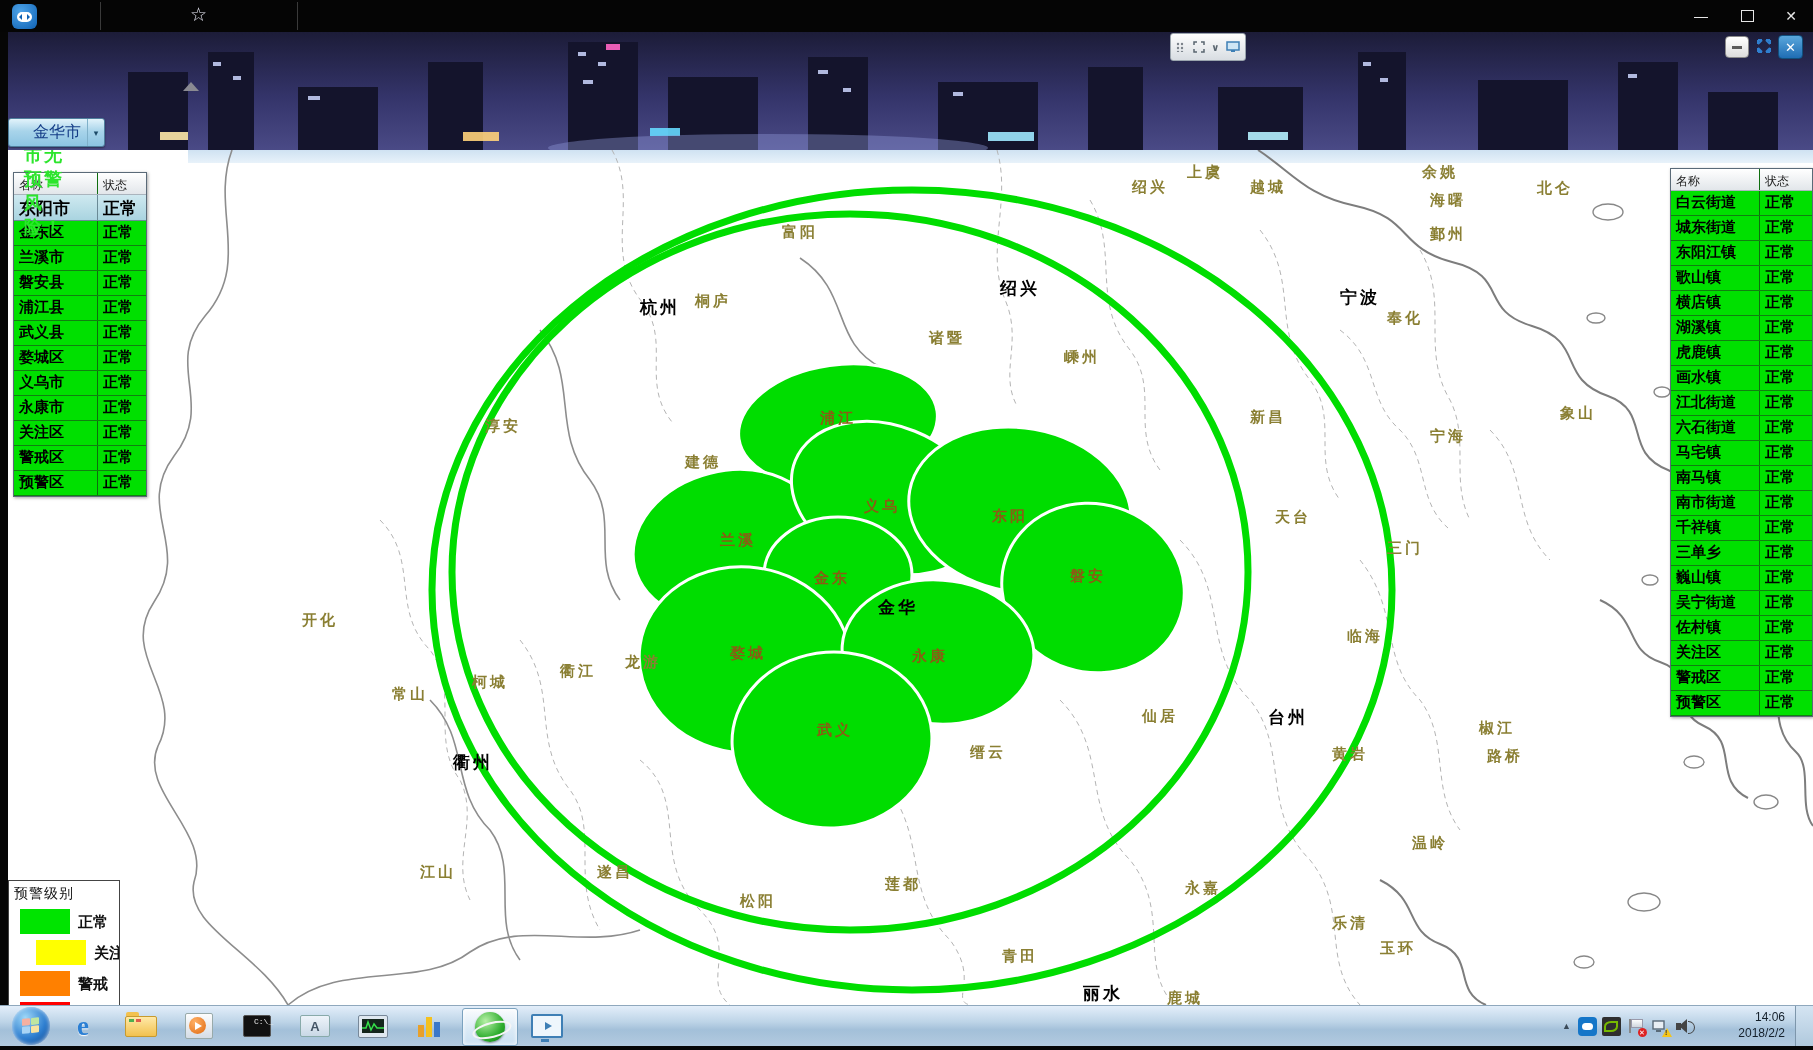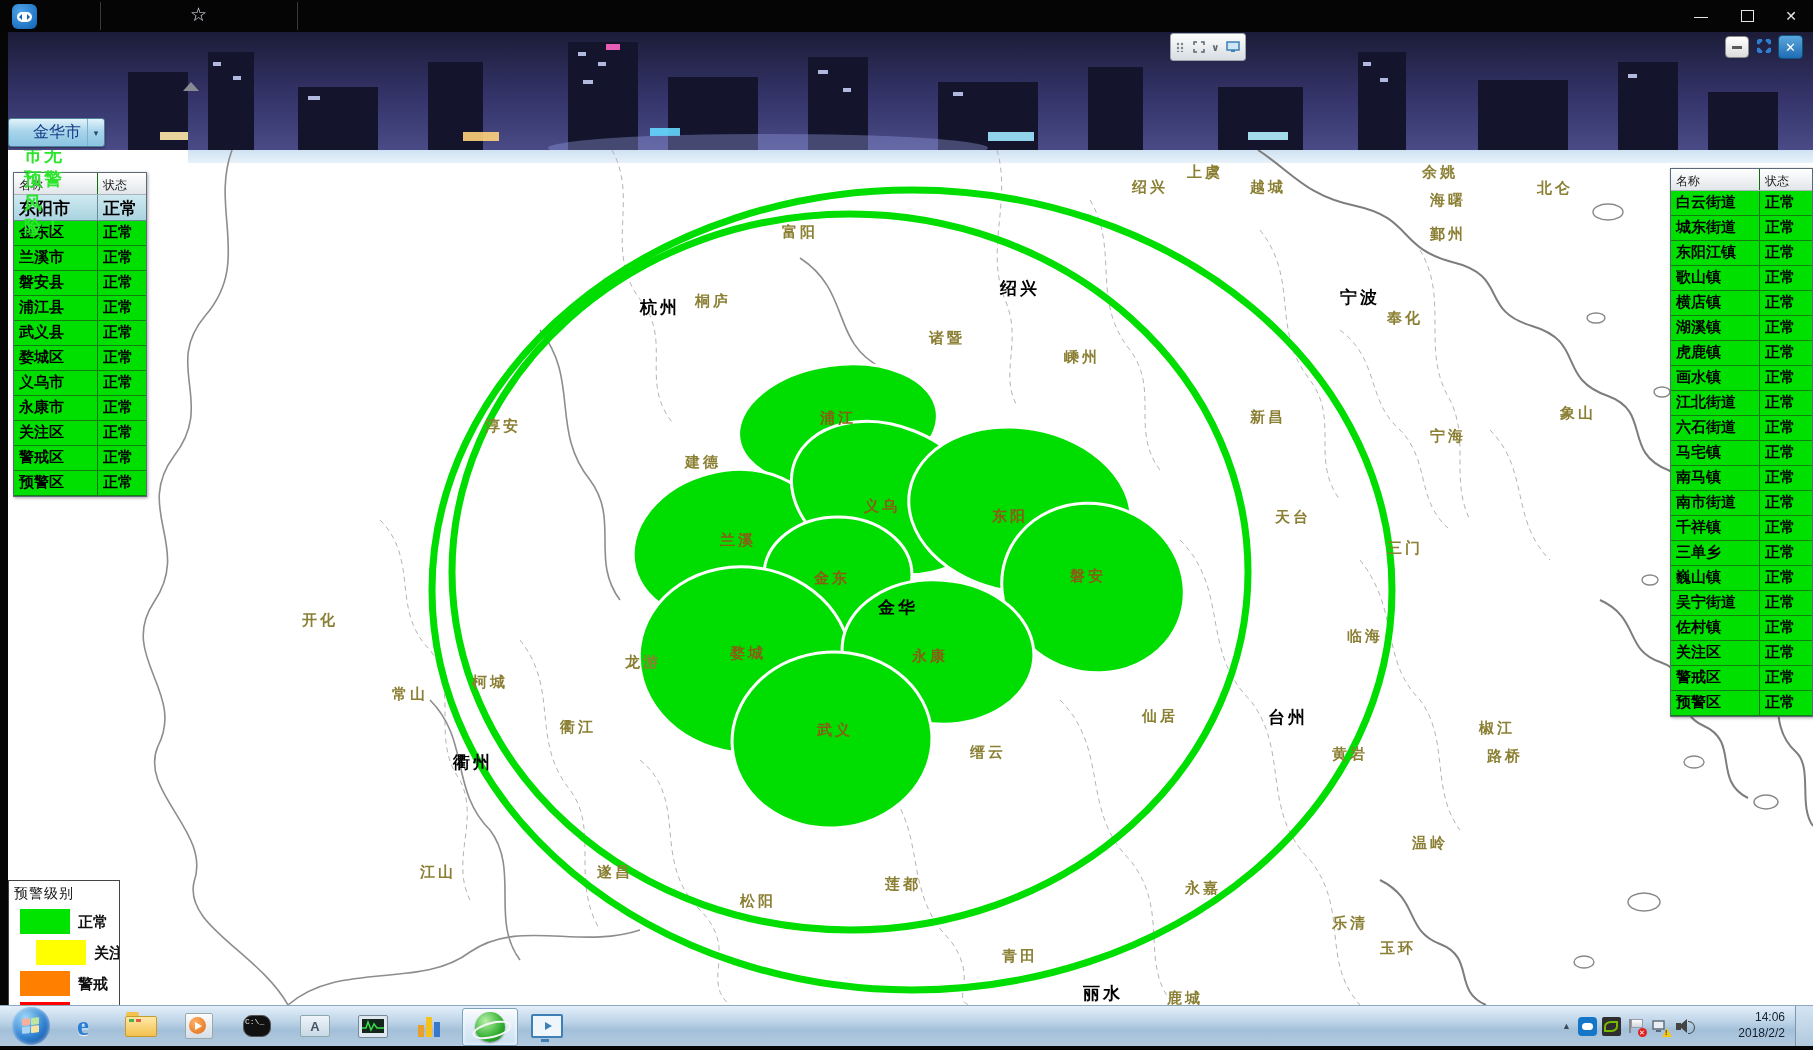--- a/index.html
+++ b/index.html
@@ -90,22 +90,22 @@
   .winflag i{border-radius:1px;}
   .wf1{background:#f5b0a0;} .wf2{background:#bfe6a0;} .wf3{background:#a8d4f5;} .wf4{background:#f8e3a0;}
   .icon-folder{width:30px;height:19px;background:linear-gradient(#ffe9a8,#f2c14e);border-radius:2px;position:relative;border:1px solid #c79a2e;}
   .icon-folder:before{content:"";position:absolute;left:0;top:-5px;width:13px;height:4px;background:#f2c14e;border-radius:2px 2px 0 0;}
   .icon-folder .d1{position:absolute;left:3px;top:2px;width:5px;height:3px;background:#4caf50;}
   .icon-folder .d2{position:absolute;left:10px;top:2px;width:5px;height:3px;background:#e05b4b;}
   .icon-media{width:26px;height:24px;position:relative;background:linear-gradient(#fdfdfd,#d5dde6);border:1px solid #9aa;border-radius:2px;}
   .icon-media .pc{position:absolute;left:3px;top:3px;width:17px;height:17px;border-radius:50%;
     background:radial-gradient(circle at 35% 30%,#ffb066,#e06a10);display:flex;align-items:center;justify-content:center;}
   .tri{width:0;height:0;border-top:4px solid transparent;border-bottom:4px solid transparent;border-left:7px solid #fff;margin-left:2px;}
-  .icon-cmd{width:28px;height:22px;background:#111;border:1px solid #555;border-radius:9px;color:#eee;
-    font-family:"Liberation Mono",monospace;font-size:8px;padding:1px 0 0 1px;box-sizing:border-box;}
+  .icon-cmd{width:28px;height:22px;background:#111;border:1px solid #555;border-radius:2px;color:#eee;
+    font-family:"Liberation Mono",monospace;font-size:8px;padding:1px 0 0 10px;box-sizing:border-box;}
   .icon-foldera{width:28px;height:20px;background:linear-gradient(#eef4fa,#c9d8e6);border:1px solid #8aa;border-radius:2px;
     display:flex;align-items:center;justify-content:center;font-size:13px;color:#456;font-weight:bold;}
   .icon-monitor{width:28px;height:21px;background:#dfe8f0;border:1px solid #789;border-radius:2px;display:flex;align-items:center;justify-content:center;}
   .icon-monitor .scr{width:22px;height:14px;background:#14261c;position:relative;overflow:hidden;}
   .icon-chart{width:26px;height:22px;display:flex;align-items:flex-end;gap:2px;}
   .icon-chart i{display:block;width:6px;}
   .icon-globe{width:30px;height:30px;border-radius:50%;background:radial-gradient(circle at 35% 30%,#b6f0a6,#2fae2f 60%,#0d7a12);
     position:relative;box-shadow:0 1px 2px rgba(0,0,0,.4);}
   .icon-globe .ringw{position:absolute;left:-3px;top:10px;width:36px;height:12px;border:2.5px solid #f5f5f5;border-radius:50%;transform:rotate(-14deg);}
   .icon-display{width:28px;height:20px;border:2px solid #3e7fb5;border-radius:2px;background:#eef6fc;
@@ -330,21 +330,21 @@
     <span class="mlabel k-green" style="left: 1010px; top: 516px;">东阳</span>
     <span class="mlabel k-green" style="left: 738px; top: 540px;">兰溪</span>
     <span class="mlabel k-green" style="left: 832px; top: 578px;">金东</span>
     <span class="mlabel k-green" style="left: 1088px; top: 576px;">磐安</span>
     <span class="mlabel k-city" style="left: 898px; top: 607px;">金华</span>
     <span class="mlabel k-county" style="left: 1365px; top: 636px;">临海</span>
     <span class="mlabel k-county" style="left: 320px; top: 620px;">开化</span>
     <span class="mlabel k-county" style="left: 643px; top: 662px;">龙游</span>
     <span class="mlabel k-county" style="left: 490px; top: 682px;">柯城</span>
     <span class="mlabel k-county" style="left: 410px; top: 694px;">常山</span>
-    <span class="mlabel k-county" style="left: 578px; top: 727px;">衢江</span>
+    <span class="mlabel k-county" style="left: 578px; top: 671px;">衢江</span>
     <span class="mlabel k-green" style="left: 748px; top: 653px;">婺城</span>
     <span class="mlabel k-green" style="left: 930px; top: 656px;">永康</span>
     <span class="mlabel k-county" style="left: 1160px; top: 716px;">仙居</span>
     <span class="mlabel k-city" style="left: 1288px; top: 717px;">台州</span>
     <span class="mlabel k-county" style="left: 1497px; top: 728px;">椒江</span>
     <span class="mlabel k-county" style="left: 1505px; top: 756px;">路桥</span>
     <span class="mlabel k-county" style="left: 1350px; top: 754px;">黄岩</span>
     <span class="mlabel k-green" style="left: 835px; top: 730px;">武义</span>
     <span class="mlabel k-county" style="left: 988px; top: 752px;">缙云</span>
     <span class="mlabel k-city" style="left: 473px; top: 762px;">衢州</span>

